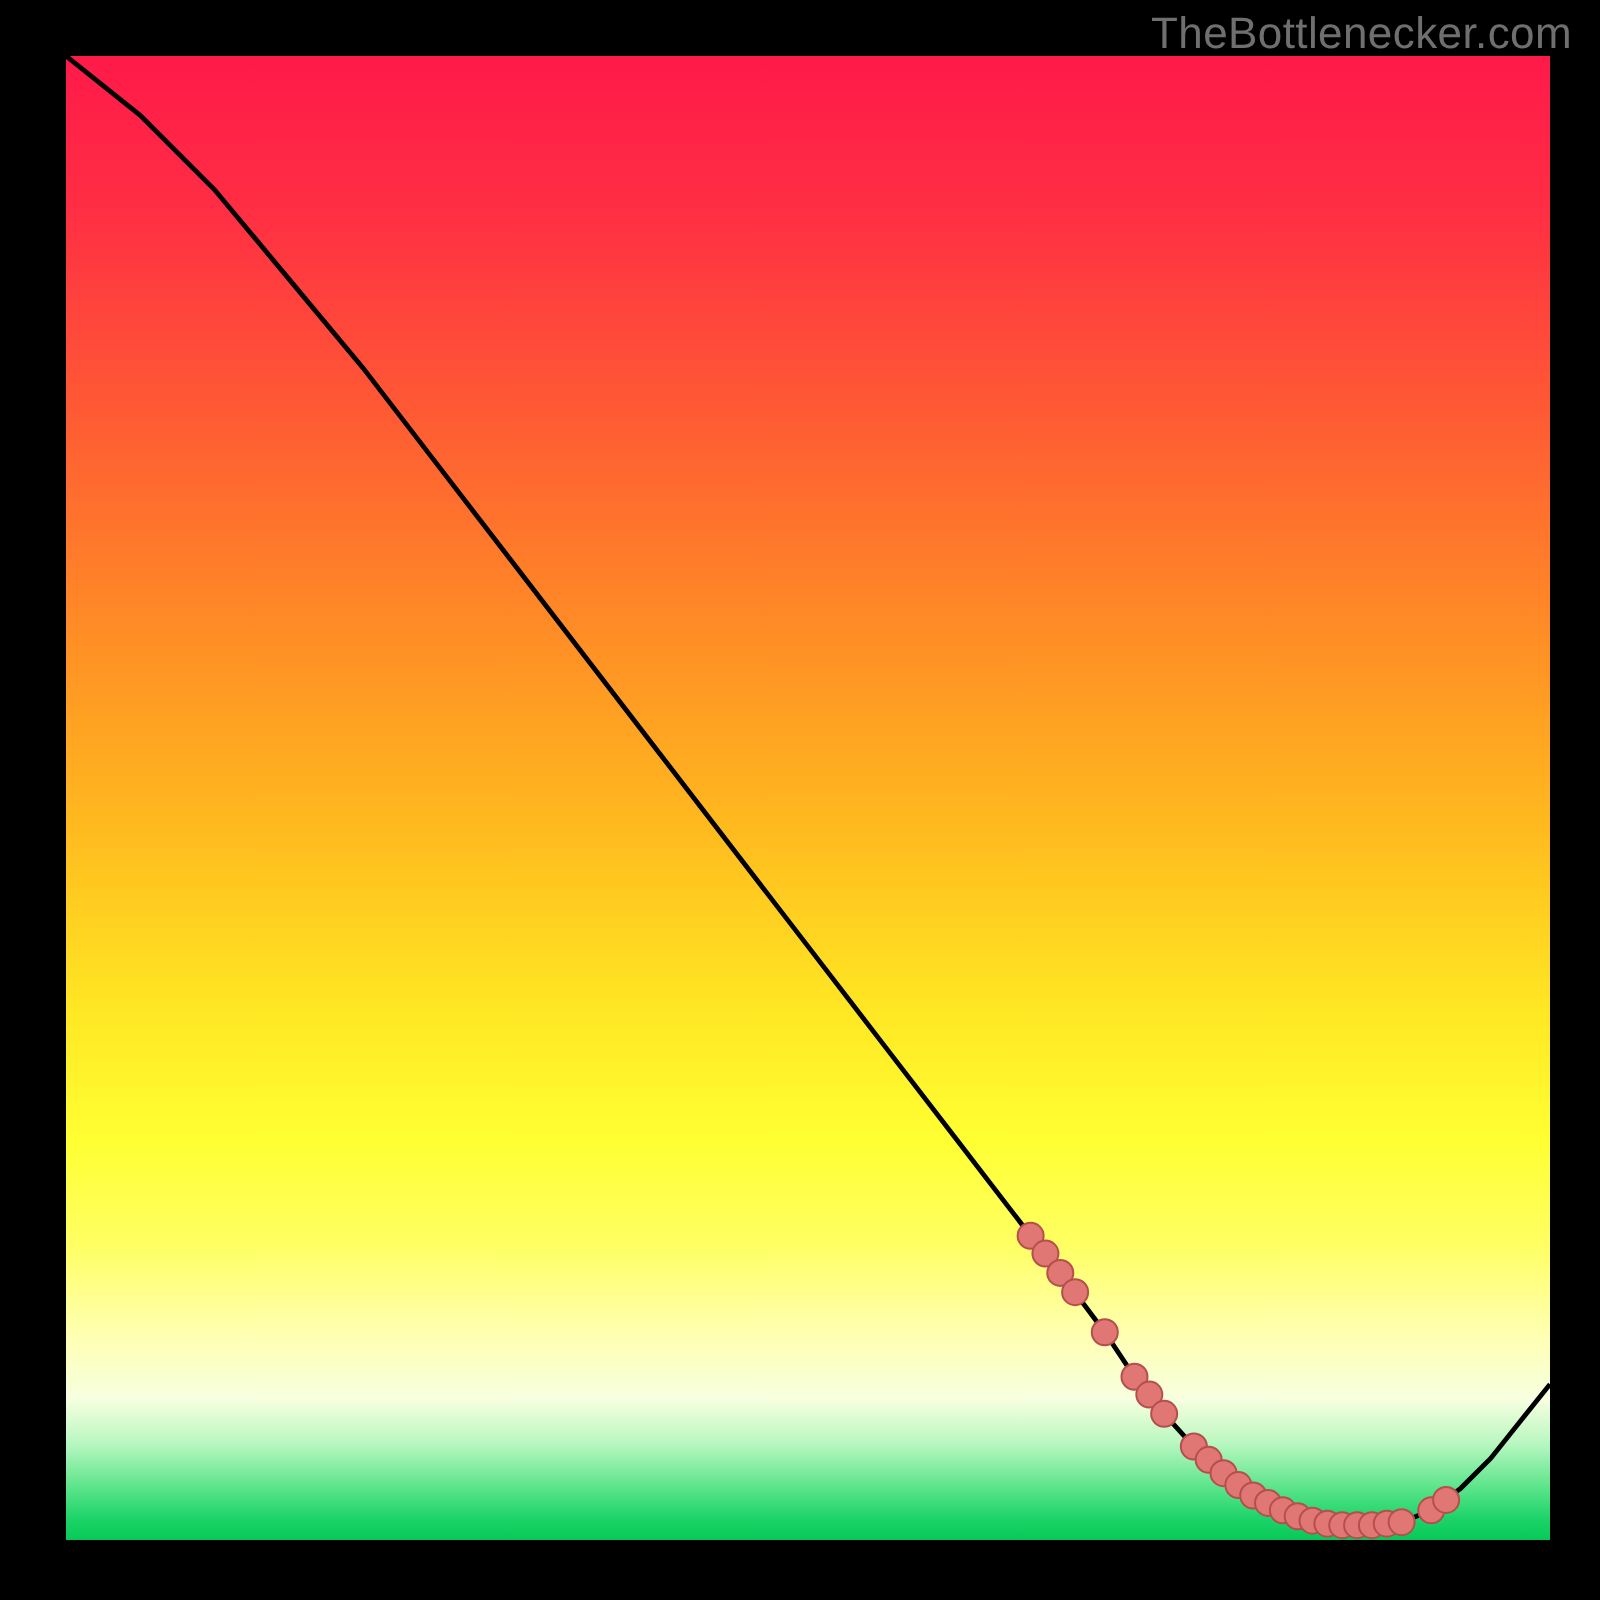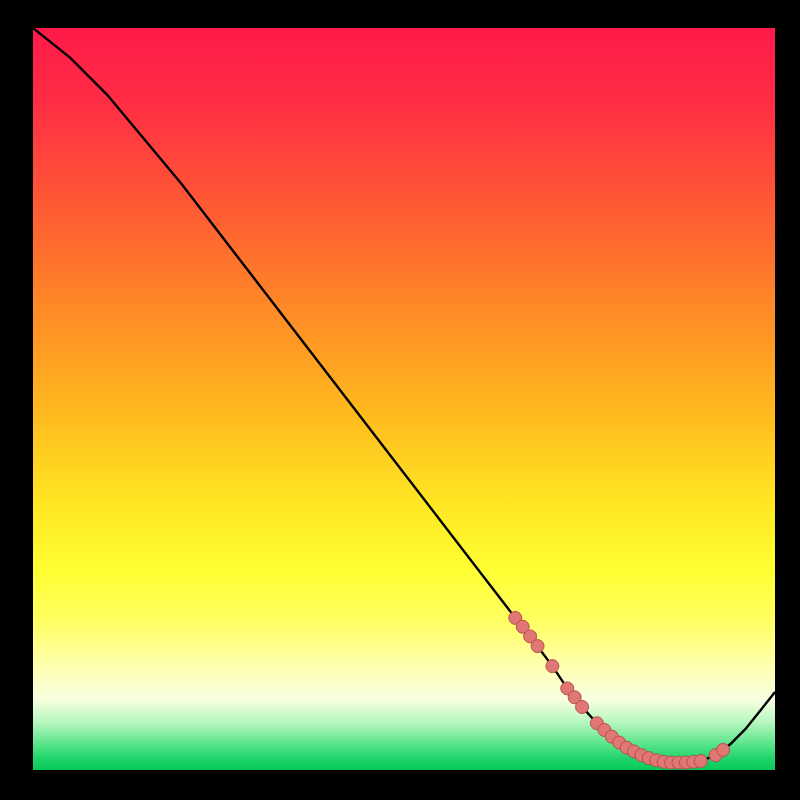--- a/index.html
+++ b/index.html
@@ -30,20 +30,21 @@
   svg {
     position: absolute;
     top: 0;
     left: 0;
   }
 </style>
 </head>
 <body>
 
 <div class="stage">
+  <div class="watermark">TheBottlenecker.com</div>
   <svg id="chart-svg" width="800" height="800" viewBox="0 0 800 800">
     <defs>
       <linearGradient id="bg-grad" x1="0" y1="0" x2="0" y2="1">
           <stop offset="0%" stop-color="#ff1a49"></stop>
           <stop offset="10%" stop-color="#ff2d44"></stop>
           <stop offset="24%" stop-color="#ff5a34"></stop>
           <stop offset="38%" stop-color="#ff8a26"></stop>
           <stop offset="52%" stop-color="#ffba1e"></stop>
           <stop offset="64%" stop-color="#ffe623"></stop>
           <stop offset="73%" stop-color="#ffff32"></stop>

